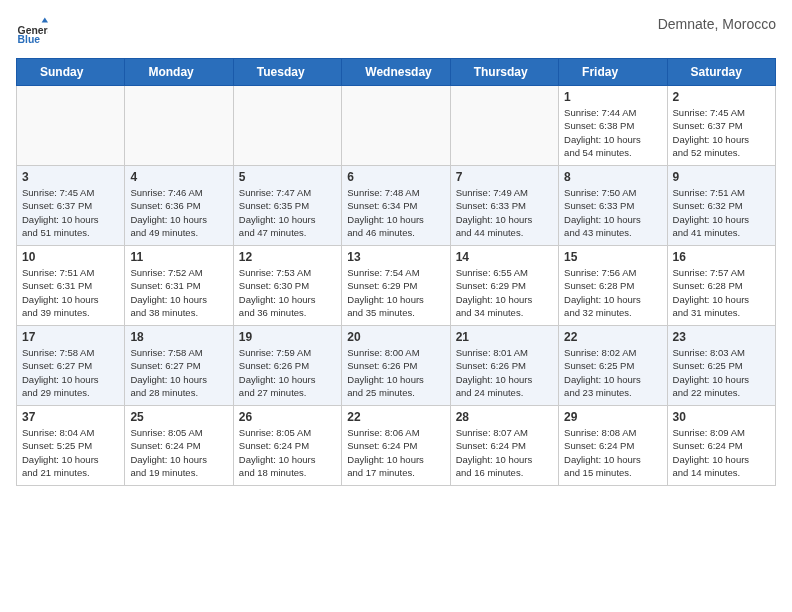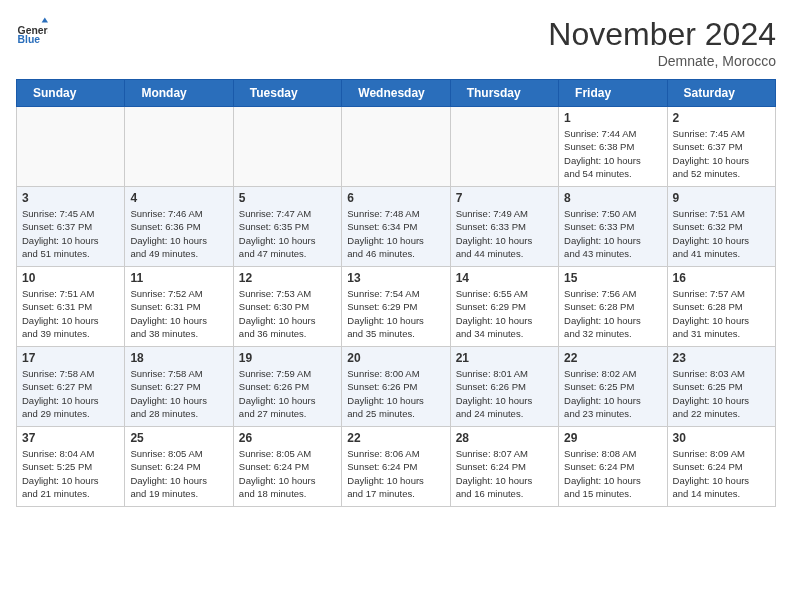--- a/index.html
+++ b/index.html
@@ -39,21 +39,21 @@
     }
     .calendar-table {
       width: 100%;
       border-collapse: collapse;
       table-layout: fixed;
     }
     .calendar-table th {
       background-color: #2a6ebb;
       color: white;
       text-align: left;
-      padding: 6px 16px;
+      padding: 6px 23px;
       font-size: 12px;
       border: 1px solid #1a5aaa;
     }
     .calendar-table td {
       border: 1px solid #ccc;
       vertical-align: top;
       padding: 4px 5px;
       font-size: 10px;
       color: #333;
       height: 80px;
@@ -82,21 +82,20 @@
 
 <div class="header-area">
   <div class="logo">
     <svg class="logo-icon" viewBox="0 0 40 40">
       <text x="2" y="22" font-size="13" font-weight="bold" fill="#333">General</text>
       <text x="2" y="34" font-size="13" font-weight="bold" fill="#2a6ebb">Blue</text>
       <polygon points="32,8 40,8 36,2" fill="#2a6ebb"></polygon>
     </svg>
   </div>
   <div class="title-area">
-    <div class="month-title">November 2024</div>
     <div class="location">Demnate, Morocco</div>
   </div>
 </div>
 
 <table class="calendar-table">
   <thead>
     <tr id="weekday-header">
         <th>Sunday</th>
         <th>Monday</th>
         <th>Tuesday</th>

